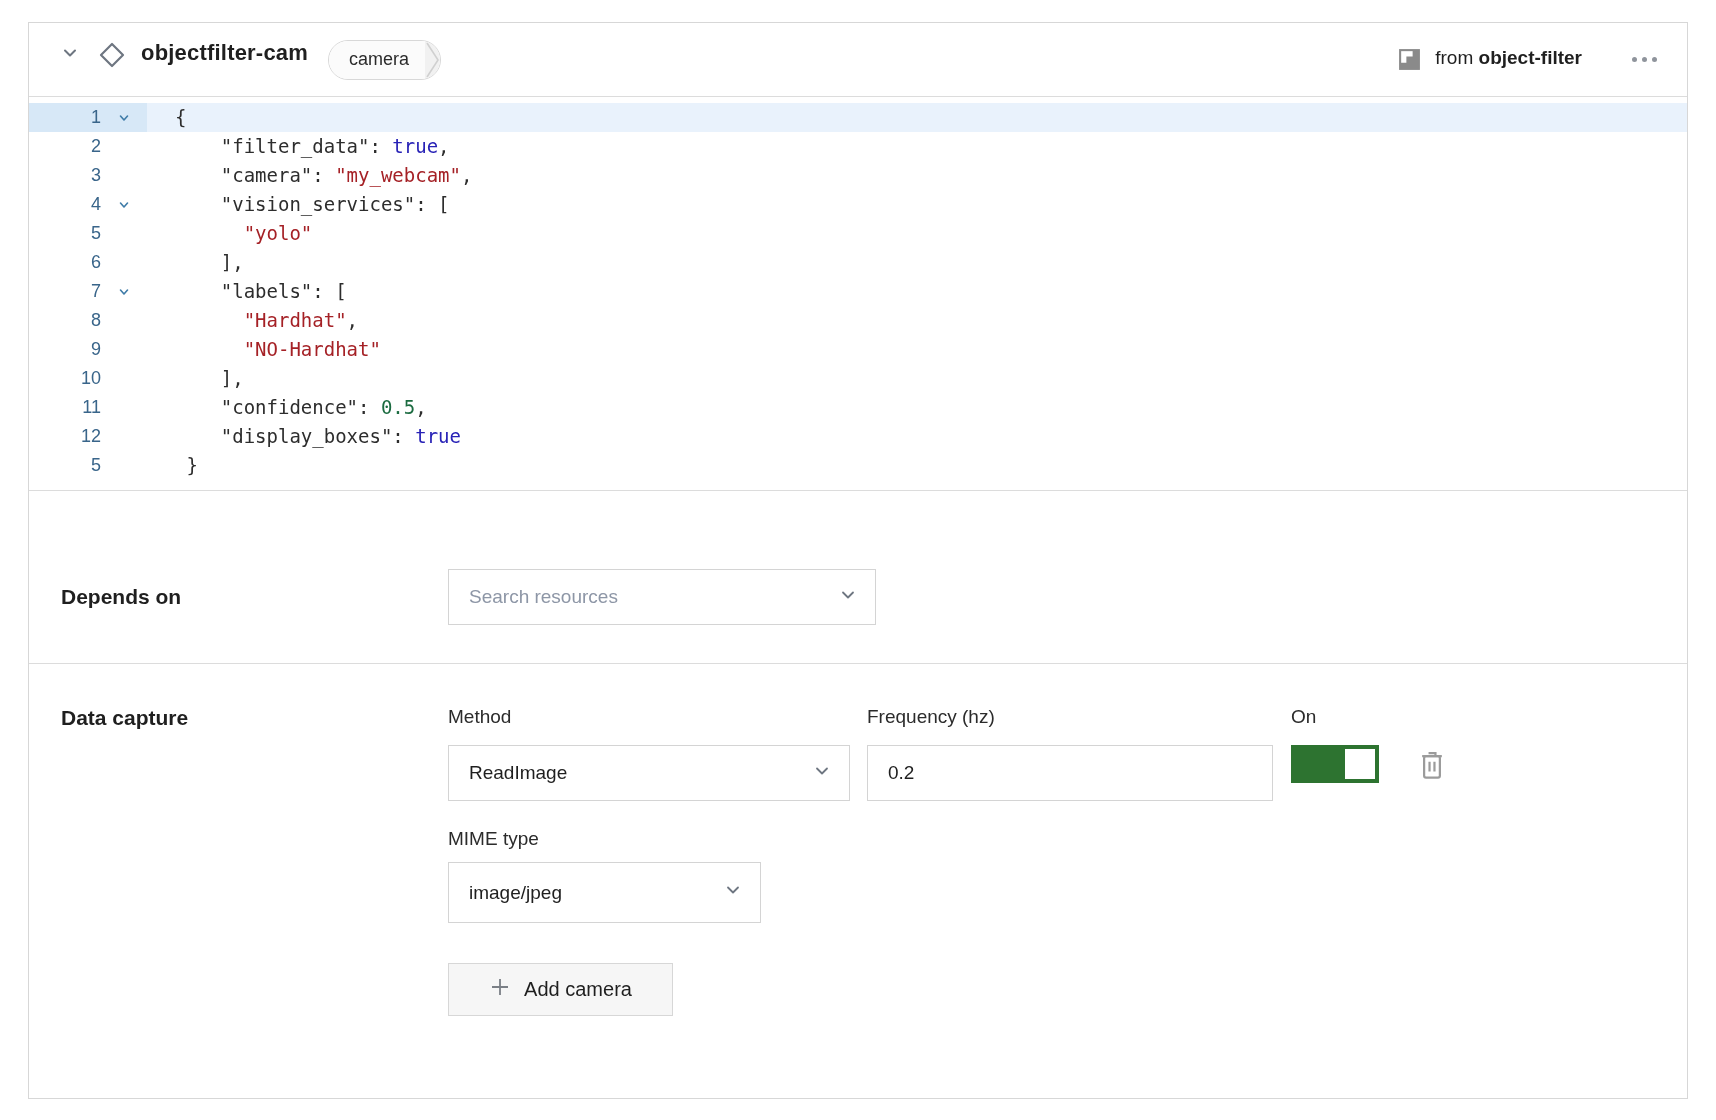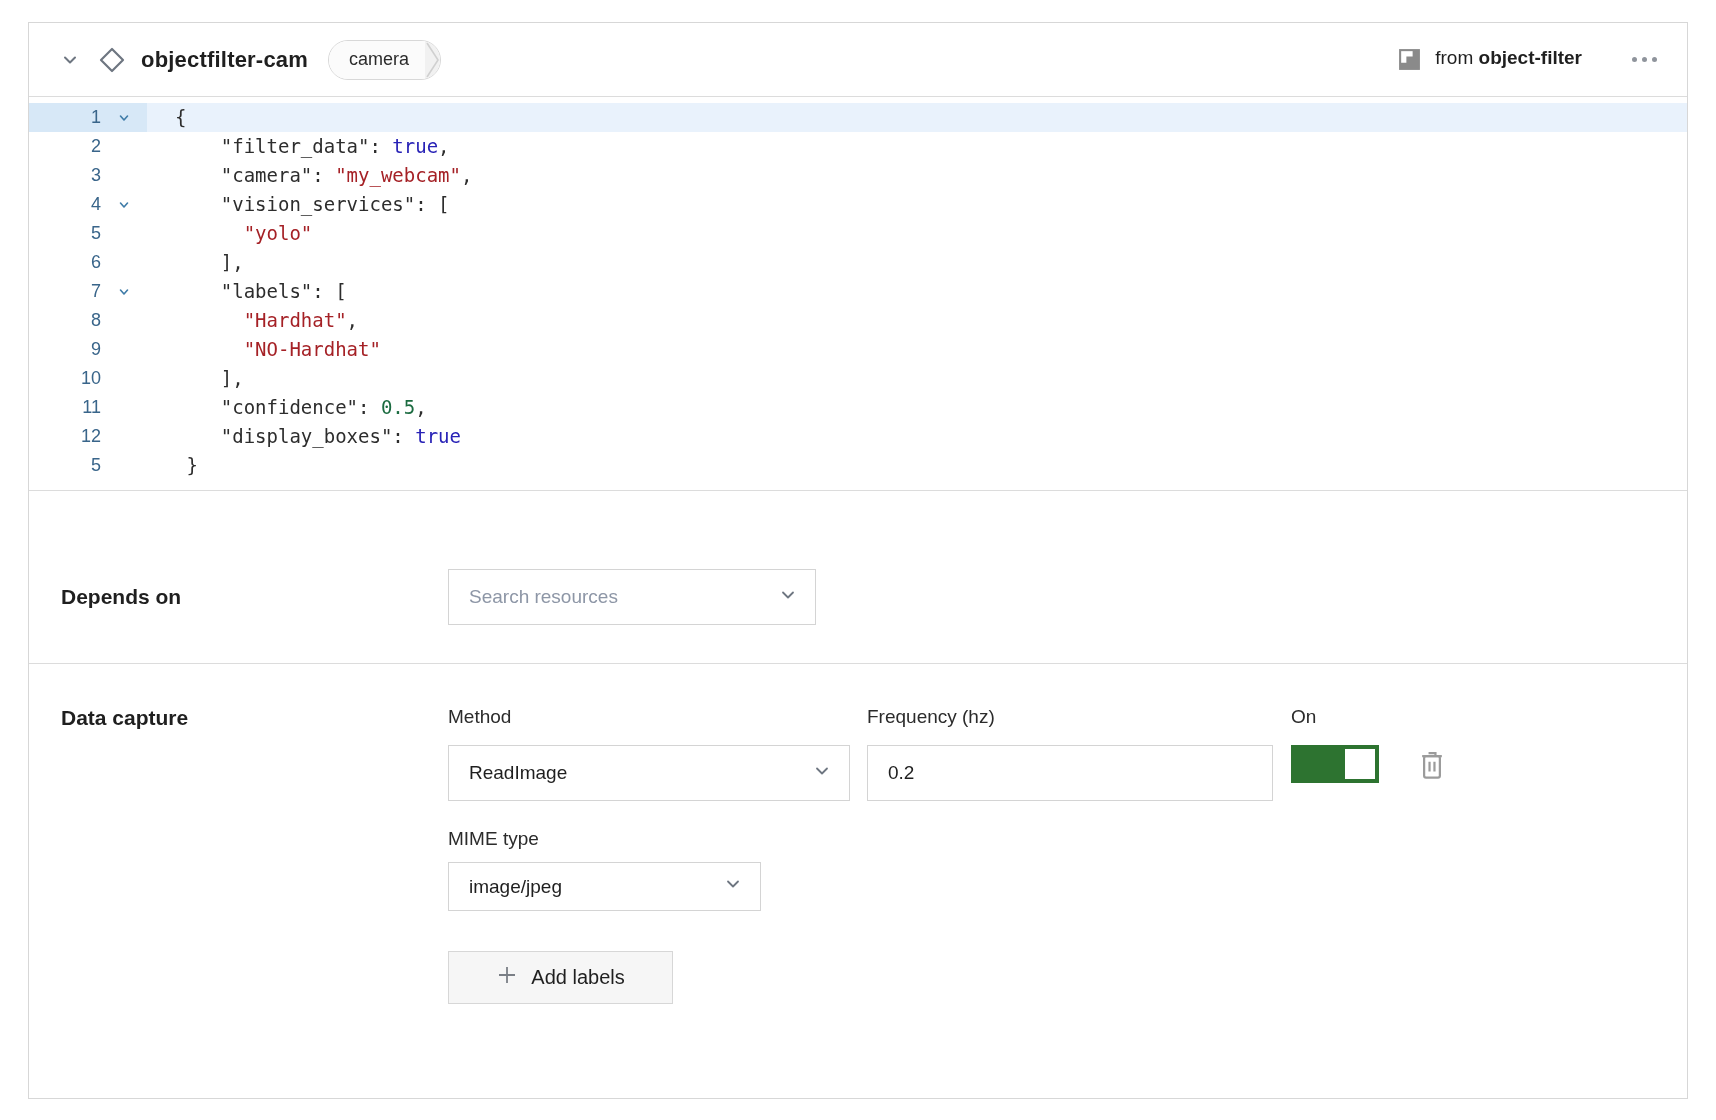--- a/index.html
+++ b/index.html
@@ -8,21 +8,21 @@
   .card {
     position:absolute; left:28px; top:22px; width:1660px; min-height:1077px;
     background:#fff; border:1px solid var(--border,#d7d7d7);
   }
 
   
   .hdr {
     height:74px; display:flex; align-items:center; padding:0 28px;
     border-bottom:1px solid var(--divider,#dcdcdc);
   }
-  .hdr-left { display:flex; align-items:center; }
+  .hdr-left { display:flex; }
   .icon-btn { display:flex; align-items:center; justify-content:center; }
   .collapse { width:26px; height:26px; color:var(--muted-icon,#6e7681); }
   .diamond { width:30px; height:30px; margin-left:14px; color:var(--muted-icon,#6e7681); }
   .title { font-size:22px; font-weight:700; margin-left:14px; color:var(--text,#1f1f1f); letter-spacing:.2px; }
   .pill { display:flex; align-items:stretch; height:40px; margin-left:20px; border:1px solid #d8d8d8; border-radius:20px; overflow:hidden; font-size:18px; color:#2b2b2b; }
   .pill-seg { display:flex; align-items:center; padding:0 20px; }
   .pill-seg.type { background:#fbfbfb; padding-right:16px; }
   .pill-seg.model { background:var(--pill-bg,#f1f1f1); padding-left:16px; }
   .pill-sep { display:flex; align-items:center; background:var(--pill-bg,#f1f1f1); }
   .hdr-right { margin-left:auto; display:flex; }
@@ -51,23 +51,23 @@
   .depends { padding-top:78px; padding-bottom:38px; align-items:center; border-bottom:1px solid var(--divider,#dcdcdc); }
   .capture { padding-top:42px; padding-bottom:28px; align-items:flex-start; }
 
   .select {
     height:56px; border:1px solid #d4d4d4; background:#fff; display:flex; align-items:center;
     padding:0 18px 0 20px; font-size:19px; color:#1f1f1f; cursor:default;
   }
   .select .val { flex:1; }
   .select .ph { color:var(--placeholder,#8d96a6); }
   .select .chev { color:#6e7681; flex:none; }
-  .sel-depends { width:368px; }
+  .sel-depends { width:428px; }
   .sel-method  { width:402px; }
-  .sel-mime    { width:313px; height:49px; }
+  .sel-mime    { width:313px; height:61px; }
 
   .fld-label { font-size:19px; color:#2b2b2b; margin-bottom:17px; }
   .cap-row { display:flex; align-items:flex-start; }
   .grp-method { width:398px; }
   .grp-freq { width:406px; margin-left:21px; }
   .text-input {
     width:406px; height:56px; border:1px solid #d4d4d4; padding:0 20px; font-size:19px;
     font-family:"Liberation Sans",sans-serif; color:#1f1f1f; background:#fff; outline:none;
   }
   .grp-toggle { margin-left:18px; }
@@ -272,19 +272,19 @@
             </svg>
         </span>
       </div>
 
       <button class="add-btn">
         <span class="plus">
           <svg width="22" height="22" viewBox="0 0 22 22">
               <path d="M11,3 V19 M3,11 H19" fill="none" stroke="currentColor" stroke-width="1.8"></path>
             </svg>
         </span>
-        <span>Add labels</span>
+        <span>Add camera</span>
       </button>
 
     </div>
   </div>
 
 </div>
 
 </body></html>

